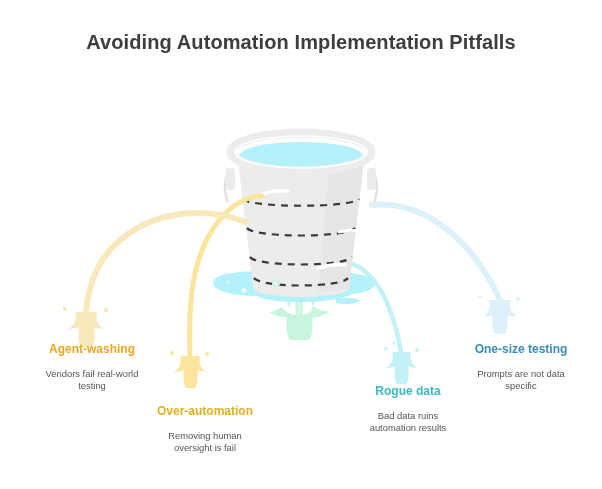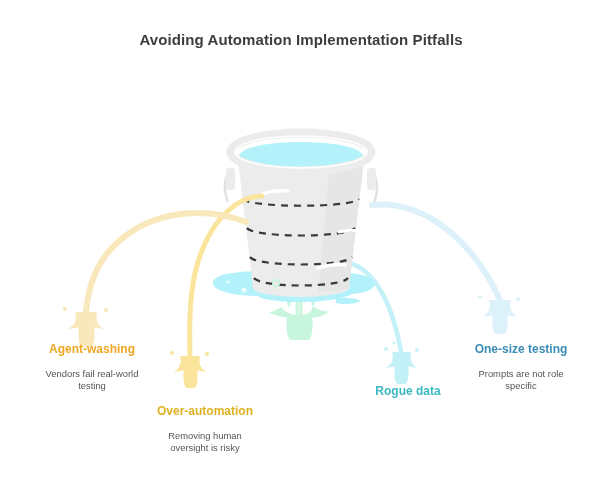--- a/index.html
+++ b/index.html
@@ -19,21 +19,21 @@
     width: 602px;
     height: 489px;
     background: #ffffff;
   }
   .page-title {
     position: absolute;
     top: 31px;
     left: 0;
     width: 602px;
     text-align: center;
-    font-size: 15px;
+    font-size: 20px;
     font-weight: bold;
     color: #3d3d3d;
     letter-spacing: 0.1px;
   }
   #art {
     position: absolute;
     top: 0;
     left: 0;
     width: 602px;
     height: 489px;
@@ -164,28 +164,29 @@
 
   </svg>
 
   <div class="label-block" id="lbl-agent-washing">
     <p class="label-title" style="color: rgb(239, 167, 36);">Agent-washing</p>
     <p class="label-desc">Vendors fail real-world testing</p>
   </div>
 
   <div class="label-block" id="lbl-over-automation">
     <p class="label-title" style="color: rgb(221, 177, 34);">Over-automation</p>
-    <p class="label-desc">Removing human oversight is risky</p>
+    <p class="label-desc">Removing human oversight is fail</p>
   </div>
 
   <div class="label-block" id="lbl-shadow-playbooks">
   </div>
 
   <div class="label-block" id="lbl-rogue-data">
     <p class="label-title" style="color: rgb(59, 184, 196);">Rogue data</p>
+    <p class="label-desc">Bad data ruins automation results</p>
   </div>
 
   <div class="label-block" id="lbl-one-size-prompts">
     <p class="label-title" style="color: rgb(58, 140, 180);">One-size testing</p>
-    <p class="label-desc">Prompts are not role specific</p>
+    <p class="label-desc">Prompts are not data specific</p>
   </div>
 
 </div>
 
 </body></html>

